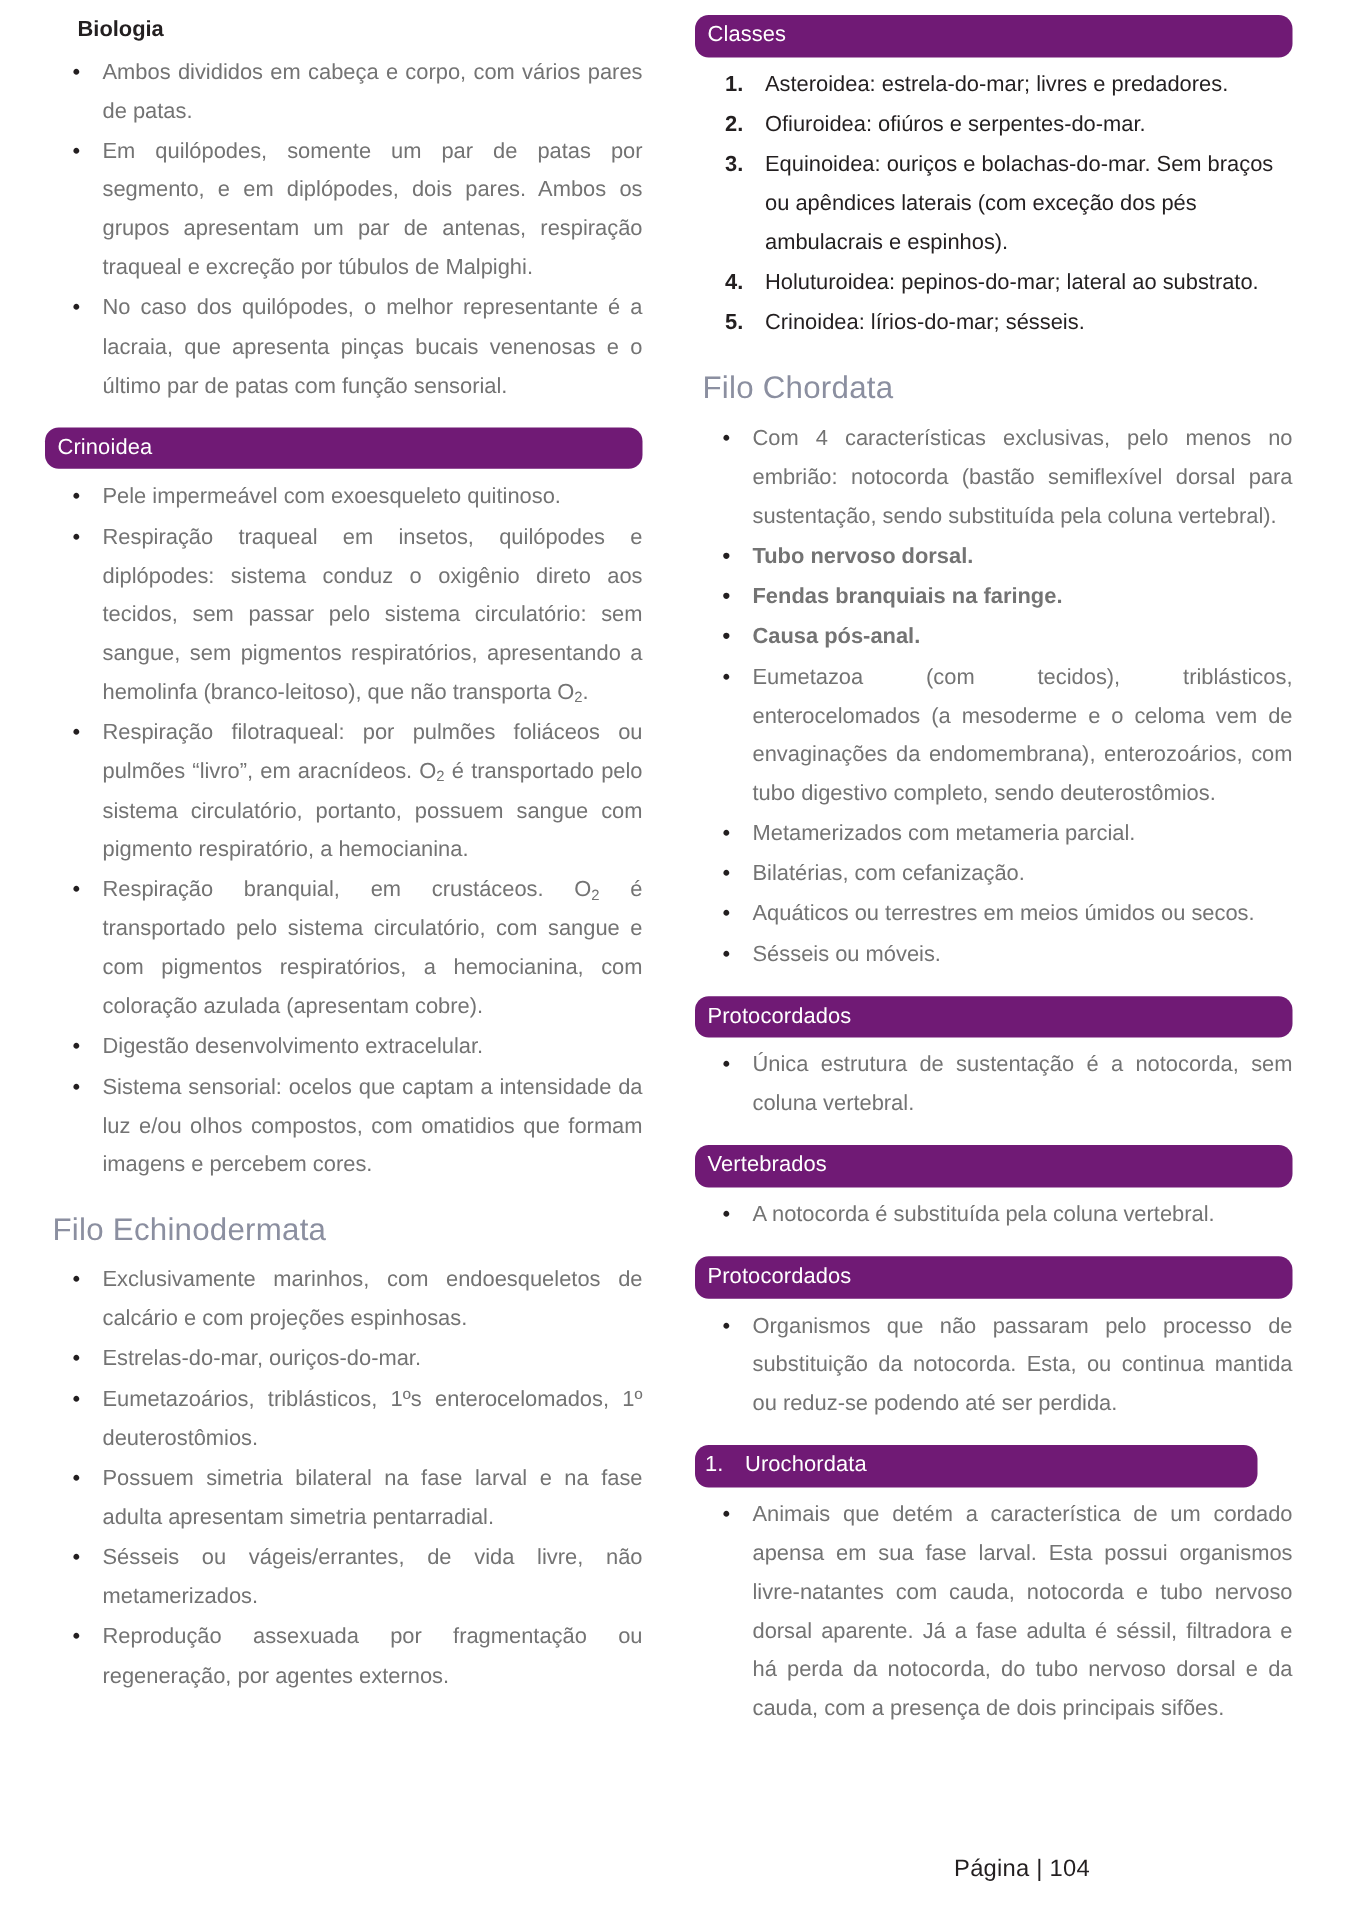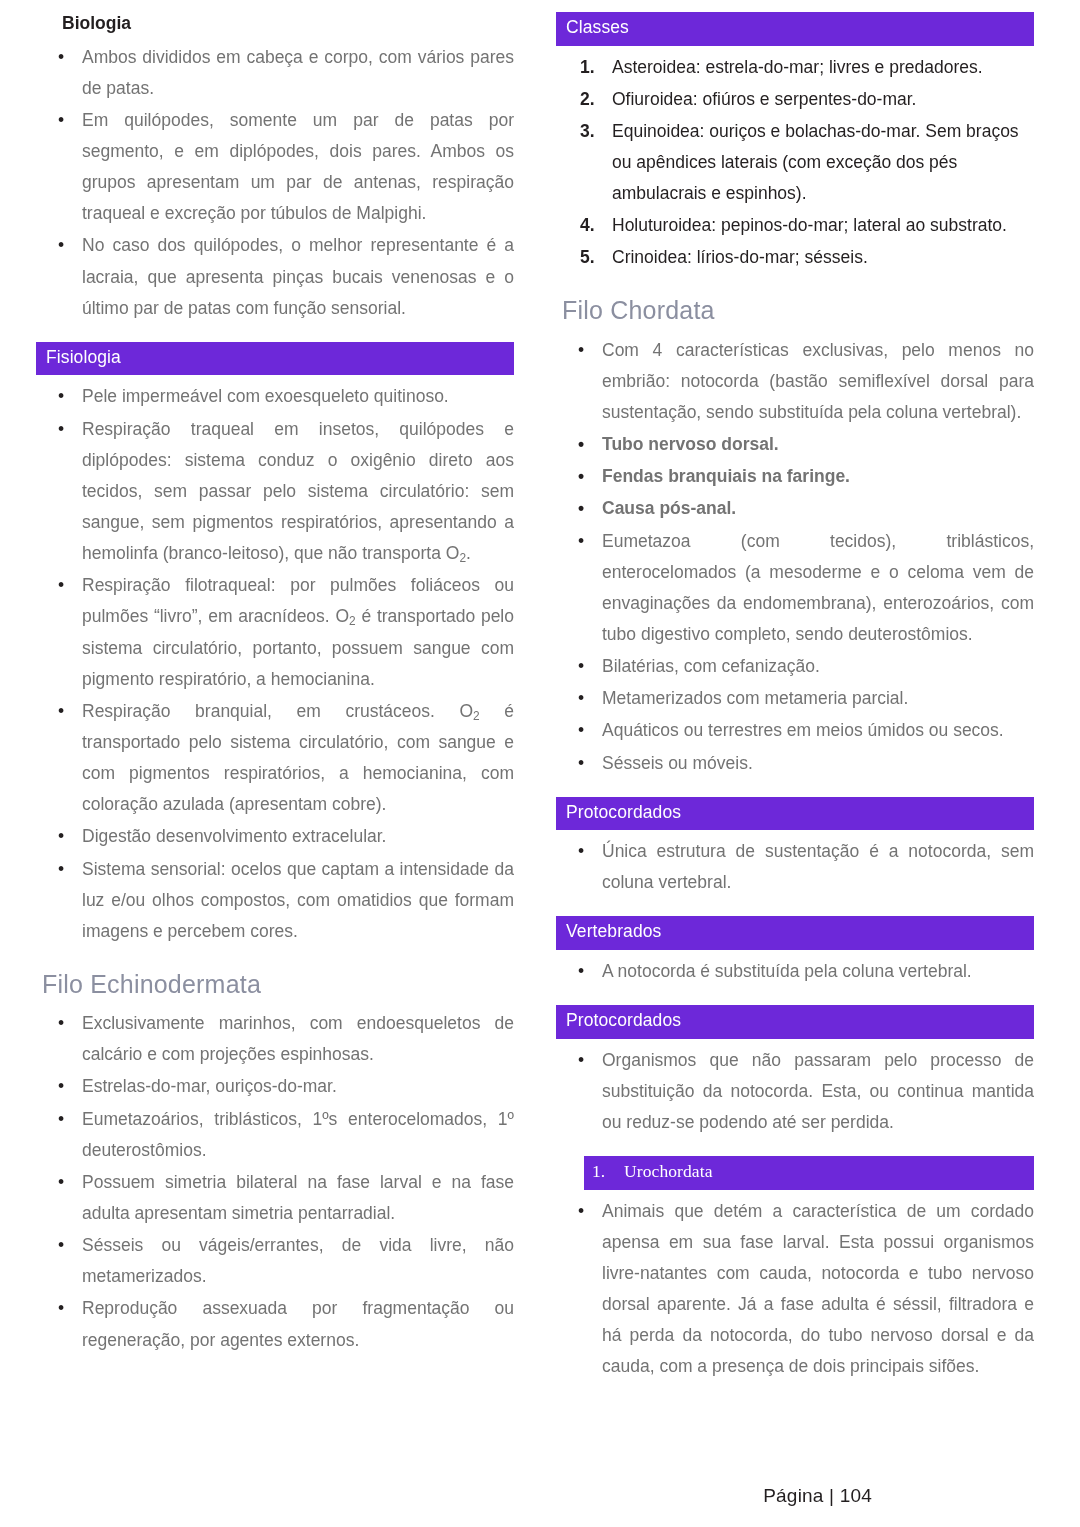--- a/index.html
+++ b/index.html
@@ -42,36 +42,35 @@
   .plain-heading {
     font-size: 17.5px;
     font-weight: bold;
     color: #231f20;
     margin: 0 0 6px 26px;
     line-height: 1.35;
   }
 
   
   .banner {
-    background: #6d28d9;
+    background: #701a75;
     color: #ffffff;
     font-size: 17.5px;
     line-height: 1.0;
     padding: 7px 10px 9px 10px;
     margin: 18px 0 6px 0;
     box-sizing: border-box;
     width: 100%;
     letter-spacing: 0.1px;
+    border-radius: 11px;
   }
   .banner.first { margin-top: 0; }
   .banner.numbered {
-    margin-left: 28px;
     width: calc(100% - 28px);
     padding-left: 8px;
-    font-family: Liberation Serif, serif;
   }
   .banner.numbered .bnum {
     display: inline-block;
     width: 32px;
   }
 
   
   .filo-heading {
     font-size: 25px;
     color: #8b8fa0;
@@ -147,21 +146,21 @@
     <div class="col">
 
       <h3 class="plain-heading">Biologia</h3>
 
       <ul class="bullets">
           <li>Ambos divididos em cabeça e corpo, com vários pares de patas.</li>
           <li>Em quilópodes, somente um par de patas por segmento, e em diplópodes, dois pares. Ambos os grupos apresentam um par de antenas, respiração traqueal e excreção por túbulos de Malpighi.</li>
           <li>No caso dos quilópodes, o melhor representante é a lacraia, que apresenta pinças bucais venenosas e o último par de patas com função sensorial.</li>
         </ul>
 
-      <div class="banner">Fisiologia</div>
+      <div class="banner">Crinoidea</div>
 
       <ul class="bullets">
           <li>Pele impermeável com exoesqueleto quitinoso.</li>
           <li>Respiração <b>traqueal</b> em insetos, quilópodes e diplópodes: sistema conduz o oxigênio direto aos tecidos, sem passar pelo sistema circulatório: sem sangue, sem pigmentos respiratórios, apresentando a <b>hemolinfa</b> (branco-leitoso), que não transporta O<sub>2</sub>.</li>
           <li>Respiração <b>filotraqueal:</b> por pulmões foliáceos ou pulmões “livro”, em aracnídeos. O<sub>2</sub> é transportado pelo sistema circulatório, portanto, possuem sangue com pigmento respiratório, a <b>hemocianina</b>.</li>
           <li>Respiração <b>branquial</b>, em crustáceos. O<sub>2</sub> é transportado pelo sistema circulatório, com sangue e com pigmentos respiratórios, a hemocianina, com coloração azulada (apresentam cobre).</li>
           <li>Digestão desenvolvimento extracelular.</li>
           <li>Sistema sensorial: ocelos que captam a intensidade da luz e/ou olhos compostos, com omatidios que formam imagens e percebem cores.</li>
         </ul>
 
@@ -191,22 +190,22 @@
         </ol>
 
       <h2 class="filo-heading">Filo Chordata</h2>
 
       <ul class="bullets">
           <li>Com 4 características exclusivas, pelo menos no embrião: <b>notocorda</b> (bastão semiflexível dorsal para sustentação, sendo substituída pela coluna vertebral).</li>
           <li class="b-strong">Tubo nervoso dorsal.</li>
           <li class="b-strong">Fendas branquiais na faringe.</li>
           <li class="b-strong">Causa pós-anal.</li>
           <li>Eumetazoa (com tecidos), triblásticos, enterocelomados (a mesoderme e o celoma vem de envaginações da endomembrana), enterozoários, com tubo digestivo completo, sendo deuterostômios.</li>
+          <li>Metamerizados com metameria parcial.</li>
           <li>Bilatérias, com cefanização.</li>
-          <li>Metamerizados com metameria parcial.</li>
           <li>Aquáticos ou terrestres em meios úmidos ou secos.</li>
           <li>Sésseis ou móveis.</li>
         </ul>
 
       <div class="banner">Protocordados</div>
 
       <ul class="bullets">
           <li>Única estrutura de sustentação é a notocorda, sem coluna vertebral.</li>
         </ul>
 

